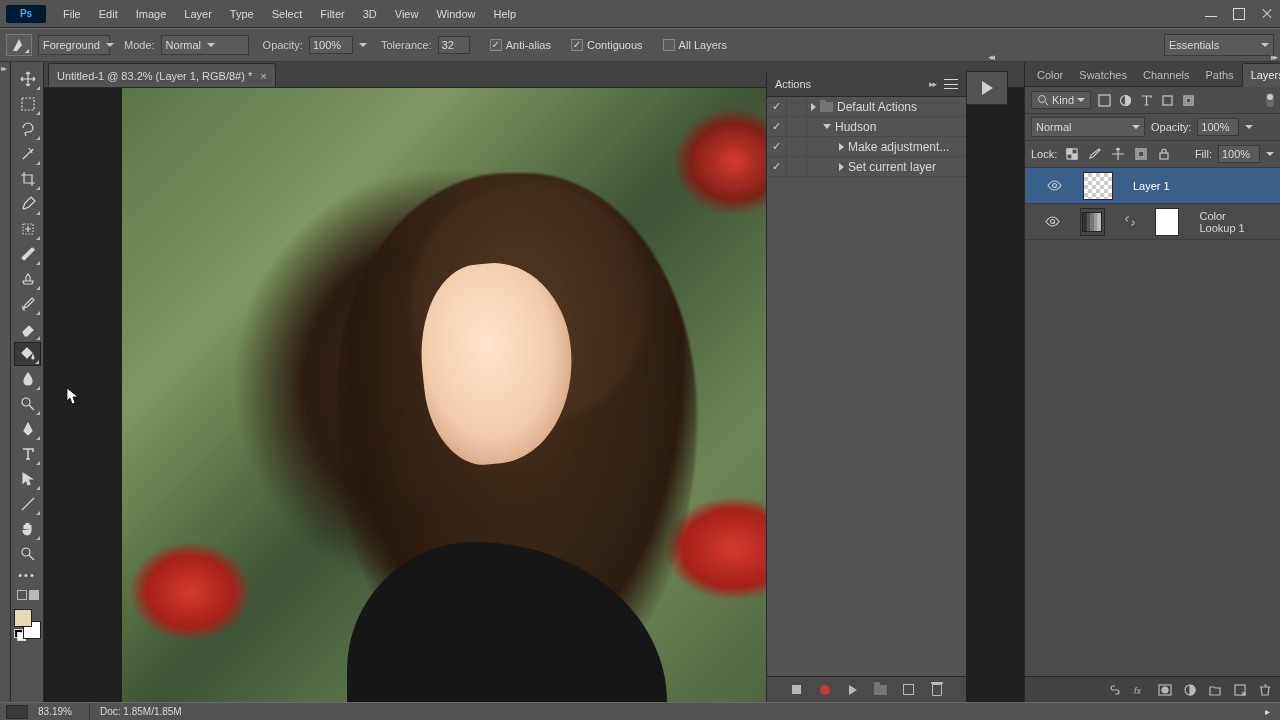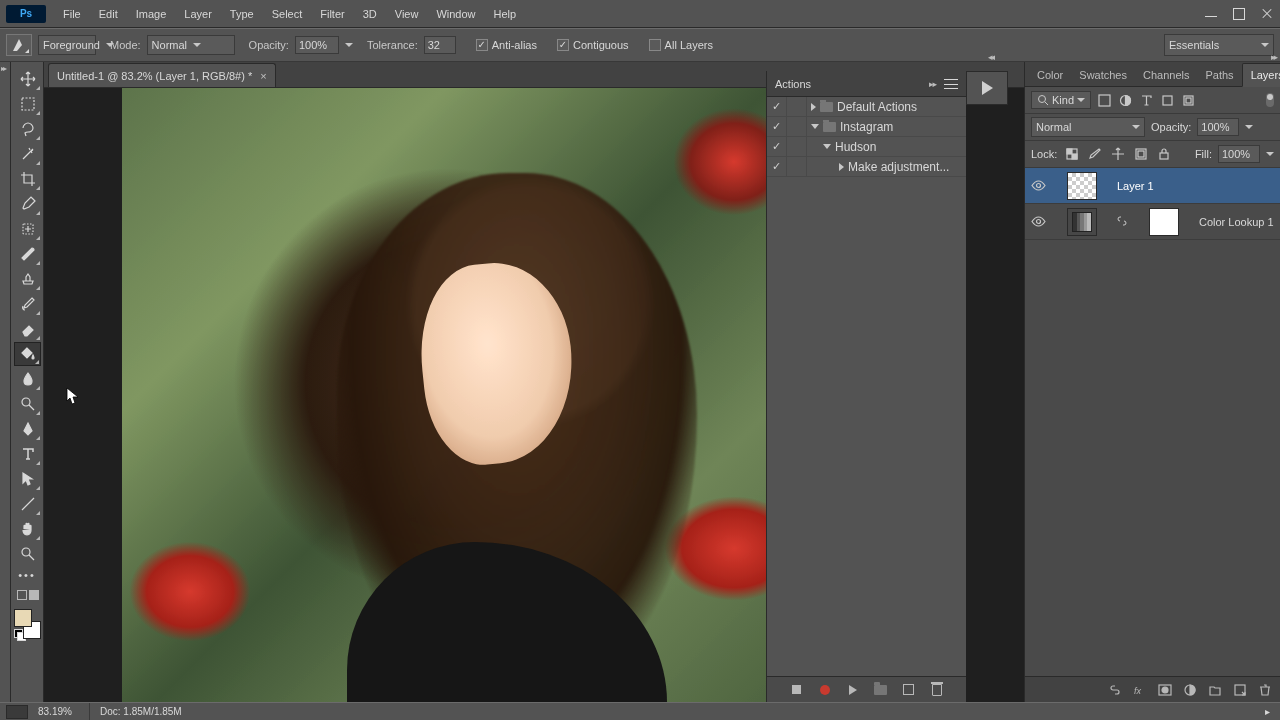--- a/index.html
+++ b/index.html
@@ -143,21 +143,21 @@
 
 .blend-row { height:27px; background:#4d4d4d; display:flex; align-items:center; padding:0 6px; gap:6px; border-bottom:1px solid #3a3a3a;}
 .blend-sel { width:114px; display:flex;}
 .op-input { width:42px; }
 
 .lock-row { height:27px; background:#4d4d4d; display:flex; align-items:center; padding:0 6px; gap:6px; border-bottom:1px solid #3a3a3a;}
 .lock-ico { width:17px;height:17px;display:flex;align-items:center;justify-content:center;cursor:pointer;}
 .lock-ico svg{width:14px;height:14px;stroke:#c8c8c8;fill:none;stroke-width:1.2;}
 
 .layers-list { flex:1; background:#4a4a4a; overflow:hidden;}
-.layer-row { height:36px; display:flex; align-items:center; border-bottom:1px solid #3c3c3c; padding:0 4px; gap:20px;}
+.layer-row { height:36px; display:flex; align-items:center; border-bottom:1px solid #3c3c3c; padding:0 20px; gap:20px;}
 .layer-row.selected { background:#3a5f8a; color:#fff;}
 .eye { width:18px; height:18px; display:flex; align-items:center; justify-content:center; cursor:pointer;}
 .eye svg { width:15px; height:15px; stroke:#c8c8c8; fill:none; stroke-width:1.2;}
 .thumb { width:30px; height:28px; border:1px solid #2a2a2a; background:#fff; display:flex; align-items:center; justify-content:center; position:relative;}
 .thumb.checker { background:
   linear-gradient(45deg,#ccc 25%,transparent 25%,transparent 75%,#ccc 75%),
   linear-gradient(45deg,#ccc 25%,#fff 25%,#fff 75%,#ccc 75%);
   background-size:8px 8px; background-position:0 0,4px 4px;}
 .thumb.lookup { background:#474747; }
 .thumb.lookup::before { content:""; width:18px;height:18px;background:
@@ -212,21 +212,21 @@
       </div>
   </div>
 </div>
 
 <div class="optionsbar">
   <div class="tool-indicator">
     <svg viewBox="0 0 16 16">
         <path d="M2 14 L8 2 L11 8 L6 14 Z" fill="#d8d8d8"></path>
       </svg>
   </div>
-  <div class="opt-select" style="width:58px">
+  <div class="opt-select" style="width:72px">
     <span>Foreground</span>
       <span class="dd-arrow"></span>
   </div>
   <span class="opt-label">Mode:</span>
   <div class="opt-select" style="width:88px">
     <span>Normal</span>
       <span class="dd-arrow"></span>
   </div>
   <span class="opt-label">Opacity:</span>
   <div class="opt-input">100%</div>
@@ -426,40 +426,39 @@
           <div class="a-col"></div>
           <div class="a-tree a-indent0">
             <span class="tw tw-right"></span>
             <span class="folder-ico"></span>
             <span>Default Actions</span>
           </div>
         </div>
         <div class="action-row">
           <div class="a-col a-chk"></div>
           <div class="a-col"></div>
-          <div class="a-tree a-indent0">
-            <span class="tw tw-down"></span>
-            <span class="folder-ico"></span>
-            <span>Instagram</span>
-          </div>
-        </div>
-        <div class="action-row">
-          <div class="a-col a-chk"></div>
-          <div class="a-col"></div>
           <div class="a-tree a-indent1">
             <span class="tw tw-down"></span>
             <span>Hudson</span>
           </div>
         </div>
         <div class="action-row">
           <div class="a-col a-chk"></div>
           <div class="a-col"></div>
           <div class="a-tree a-indent2">
             <span class="tw tw-right"></span>
             <span>Make adjustment...</span>
+          </div>
+        </div>
+        <div class="action-row">
+          <div class="a-col a-chk"></div>
+          <div class="a-col"></div>
+          <div class="a-tree a-indent2">
+            <span class="tw tw-right"></span>
+            <span>Set current layer</span>
           </div>
         </div>
       </div>
     <div class="actions-footer">
       <div class="af-btn">
           <span class="af-stop"></span>
         </div>
       <div class="af-btn">
           <span class="af-rec"></span>
         </div>

